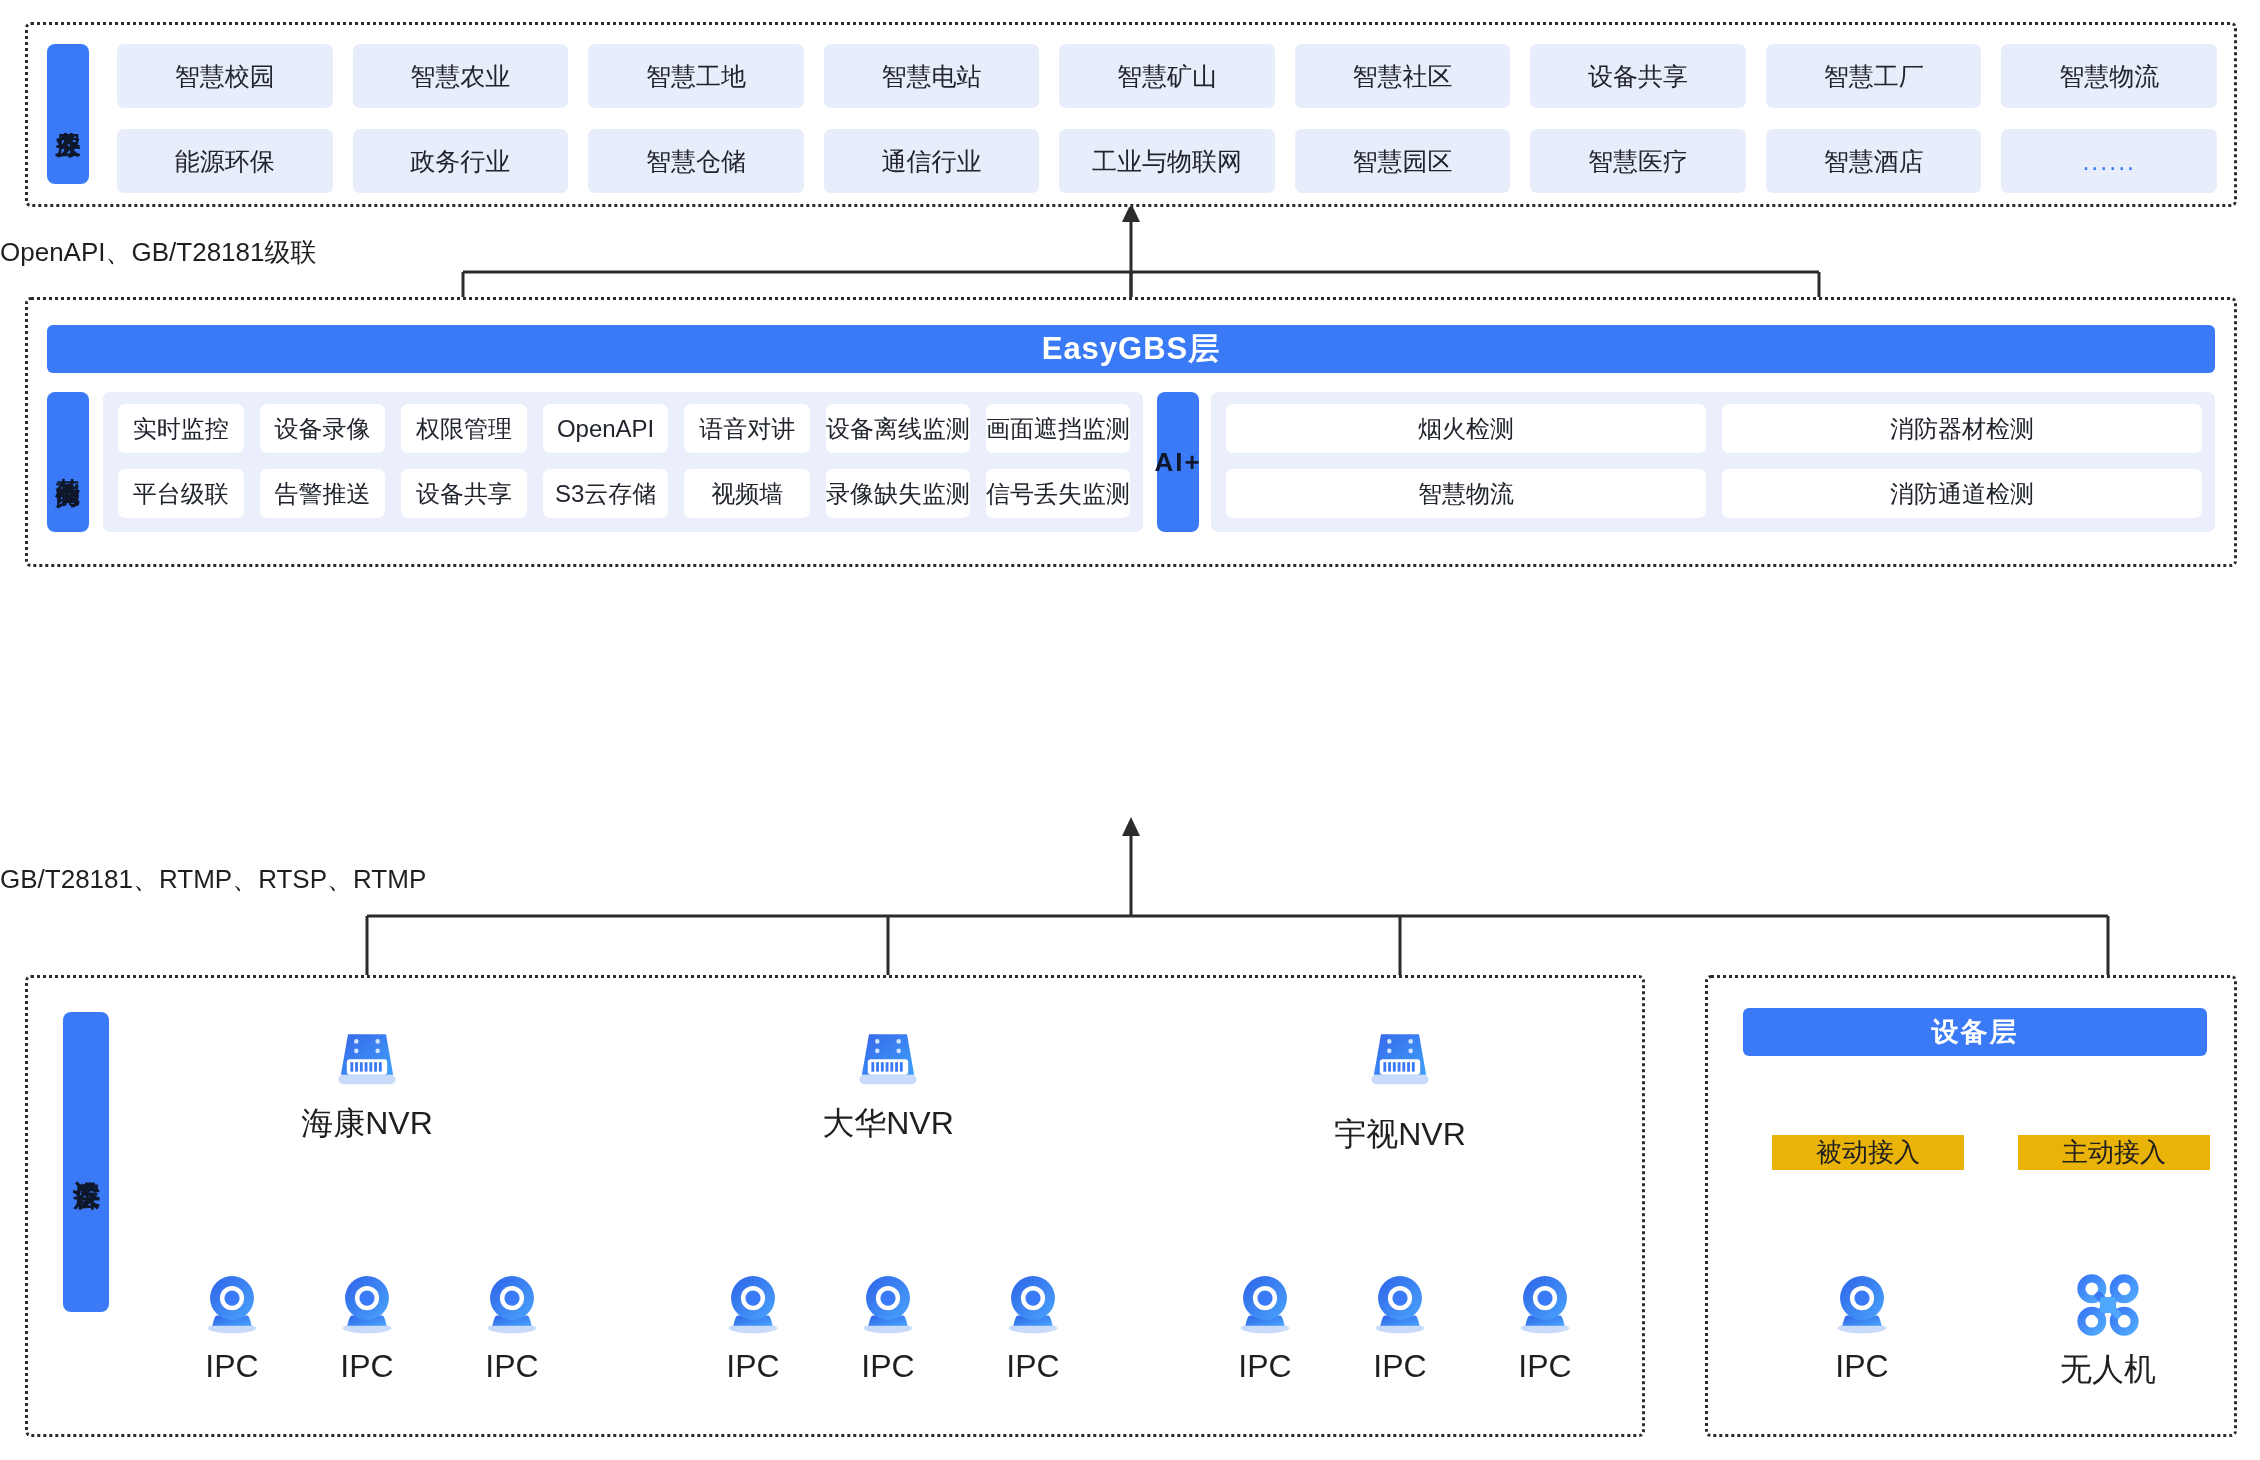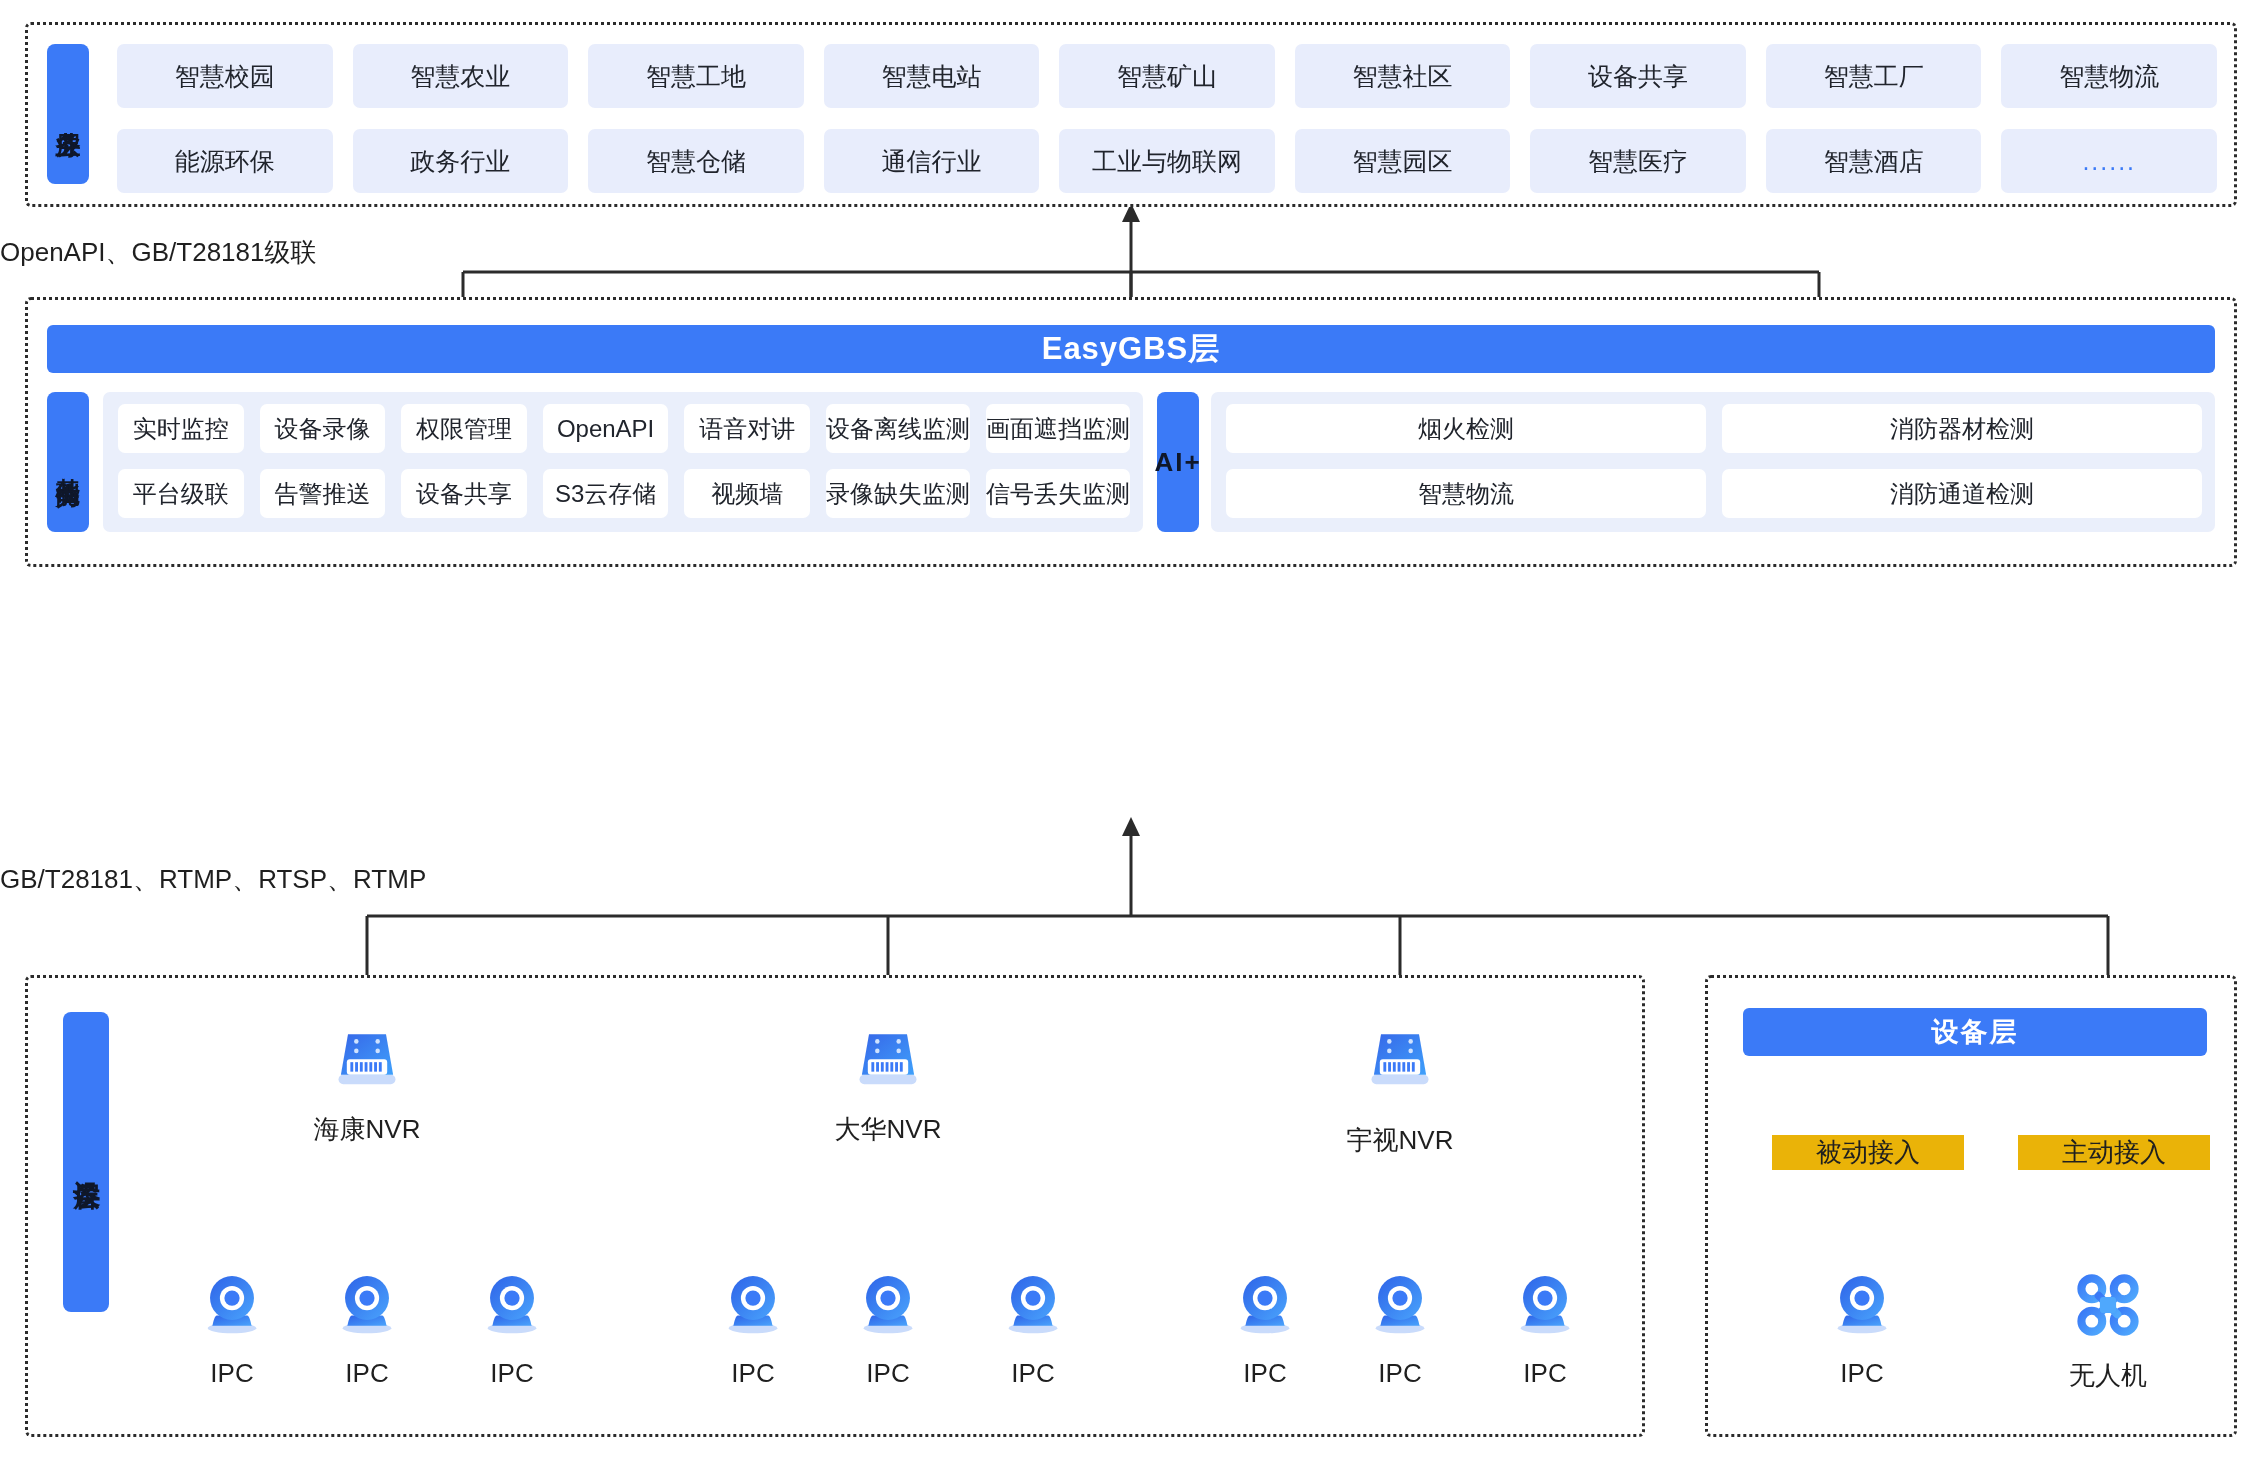--- a/index.html
+++ b/index.html
@@ -155,23 +155,23 @@
   }
 
   
   .node{
     position:absolute;
     display:flex;
     flex-direction:column;
     align-items:center;
   }
   .node .lbl{
-    font-size:26px;
+    font-size:32px;
     color:#1f1f1f;
-    margin-top:12px;
+    margin-top:2px;
     white-space:nowrap;
   }
 
   
   #wires{
     position:absolute;left:0;top:0;width:2260px;height:1460px;
     pointer-events:none;
   }
   .wire{stroke:#2b2b2b;stroke-width:3;fill:none;}
   .wirehead{fill:#2b2b2b;}

